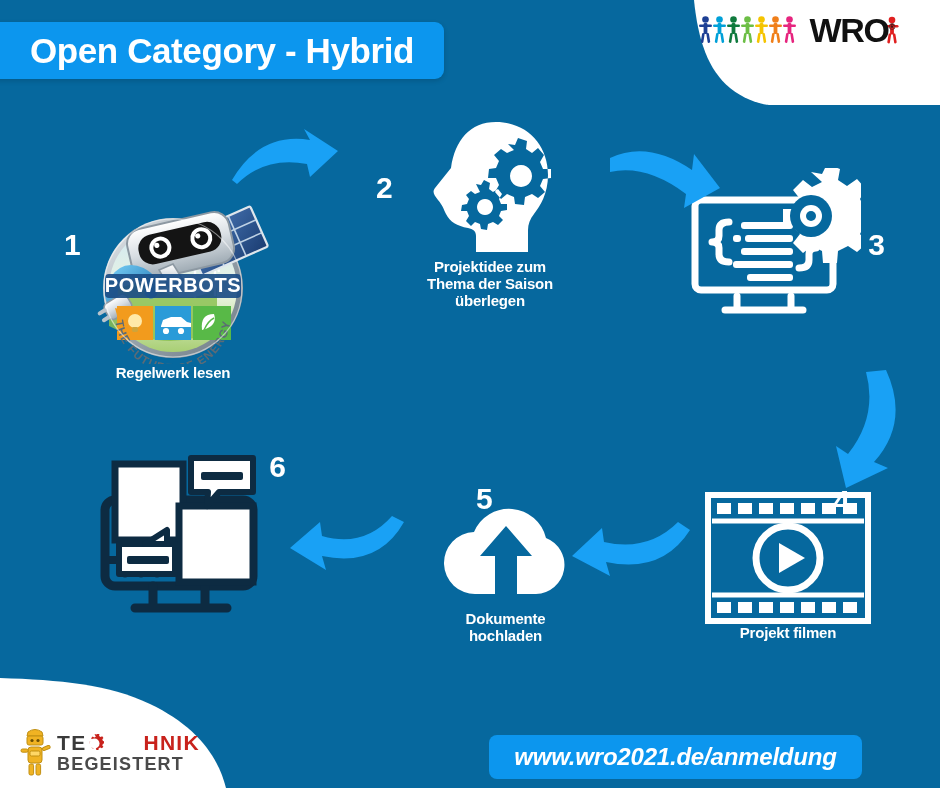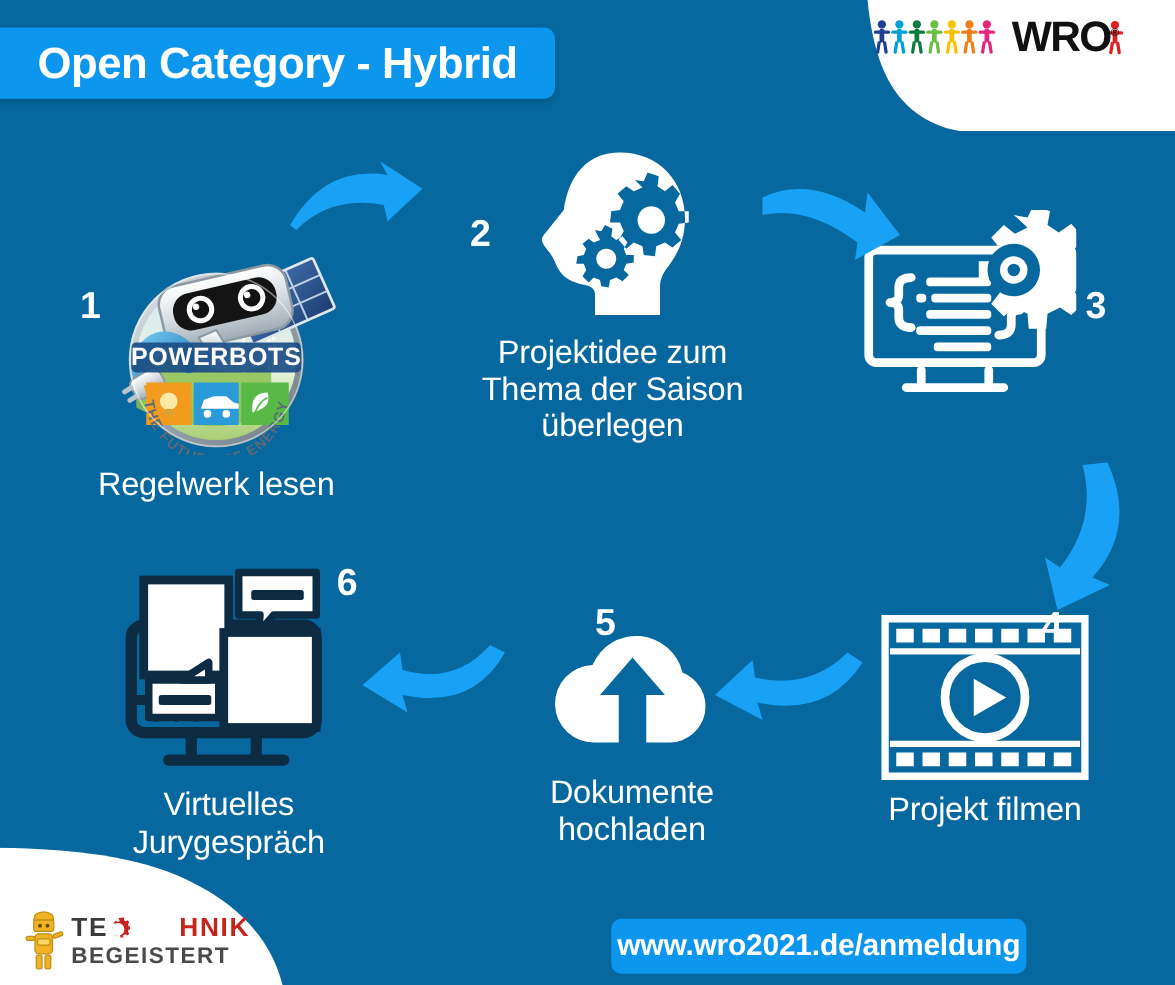--- a/index.html
+++ b/index.html
@@ -29,22 +29,22 @@
 
   
   .wro-logo{position:absolute;top:13px;right:40px;display:flex;align-items:center;gap:2px;text-align:center;}
   .wro-word{font-size:34px;font-weight:bold;color:#111;letter-spacing:-1.3px;line-height:1;position:relative;}
   .wro-reg{font-size:9px;vertical-align:super;font-weight:bold;}
 
   
   .step{position:absolute;display:flex;flex-direction:column;align-items:center;}
   .step .icon-wrap{position:relative;display:flex;align-items:center;justify-content:flex-start;}
   .step-label{
-    color:#ffffff;font-weight:normal;font-size:26px;line-height:1.14;
-    text-align:center;margin-top:9px;white-space:pre-line;letter-spacing:-0.2px;
+    color:#ffffff;font-weight:bold;font-size:15px;line-height:1.14;
+    text-align:center;white-space:pre-line;letter-spacing:-0.2px;
   }
   .step-num{
     position:absolute;color:#ffffff;font-weight:bold;font-size:30px;line-height:1;
   }
 
   #step1{left:48px;top:196px;width:250px;}
   #step1 .step-num{left:16px;top:34px;}
   #step2{left:370px;top:118px;width:240px;}
   #step2 .step-num{left:6px;top:55px;}
   #step3{left:655px;top:168px;width:240px;}
@@ -59,22 +59,22 @@
   
   .arrow{position:absolute;pointer-events:none;}
   #arrow12{left:228px;top:128px;}
   #arrow23{left:608px;top:138px;}
   #arrow34{left:826px;top:368px;}
   #arrow45{left:568px;top:518px;}
   #arrow56{left:288px;top:508px;}
 
   
   .url-pill{
-    position:absolute;left:489px;top:735px;width:332px;height:44px;
-    background:#0c96ee;border-radius:8px;display:flex;align-items:center;justify-content:center;
+    position:absolute;left:489px;top:735px;width:373px;height:44px;
+    background:#0c96ee;border-radius:8px;display:flex;align-items:center;justify-content:center;font-style:italic;
   }
   .url-pill span{color:#ffffff;font-weight:bold;font-size:24px;letter-spacing:-0.2px;}
 
   
   .tb-logo{position:absolute;left:18px;top:726px;display:flex;align-items:center;gap:5px;}
   .tb-text{display:flex;flex-direction:column;line-height:1;}
   .tb-line1{font-size:21px;font-weight:bold;letter-spacing:1.3px;display:flex;align-items:flex-end;}
   .tb-line2{font-size:18px;font-weight:bold;letter-spacing:1.2px;color:#4a4a4a;margin-top:2px;}
   .tb-red{color:#c8221c;margin-left:40px;}
   .tb-dark{color:#3a3a3a;}
@@ -407,22 +407,20 @@
         </g>
 
         <path d="M96,10 h62 v34 h-34 l-12,14 l1,-14 h-17 Z" fill="#ffffff" stroke="#0d2b42" stroke-width="6" stroke-linejoin="round"></path>
         <rect x="106" y="24" width="42" height="8" rx="2" fill="#0d2b42"></rect>
 
         <path d="M24,96 h56 v30 h-56 Z" fill="#ffffff" stroke="#0d2b42" stroke-width="6" stroke-linejoin="round"></path>
         <path d="M50,96 l22,-14 l0,14 Z" fill="#ffffff" stroke="#0d2b42" stroke-width="6" stroke-linejoin="round"></path>
         <rect x="32" y="108" width="42" height="8" rx="2" fill="#0d2b42"></rect>
       </svg>
     </div>
-    <div class="step-label">Virtuelles
-Jurygespräch</div>
   </div>
 
   <div class="arrow" id="arrow12">
     <svg width="116" height="62" viewBox="0 0 116 62">
       <path fill="#19a1f5" d="M4,52 q28,-48 78,-40 l-6,-11 l34,22 l-28,26 l-3,-13 q-42,-8 -70,20 Z"></path>
     </svg>
   </div>
   <div class="arrow" id="arrow23">
     <svg width="118" height="78" viewBox="0 0 118 78">
       <path fill="#19a1f5" d="M2,20 q38,-18 82,12 l2,-16 l26,34 l-36,20 l2,-14 q-40,-30 -76,-22 Z"></path>

